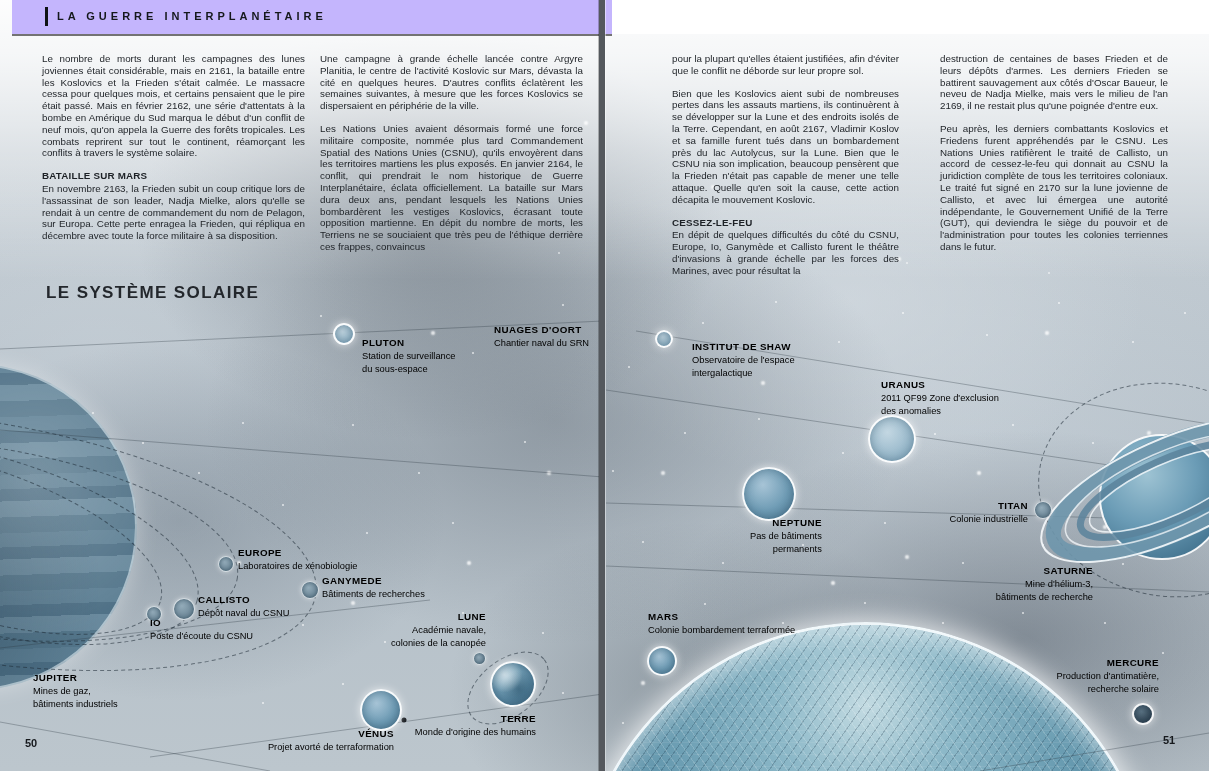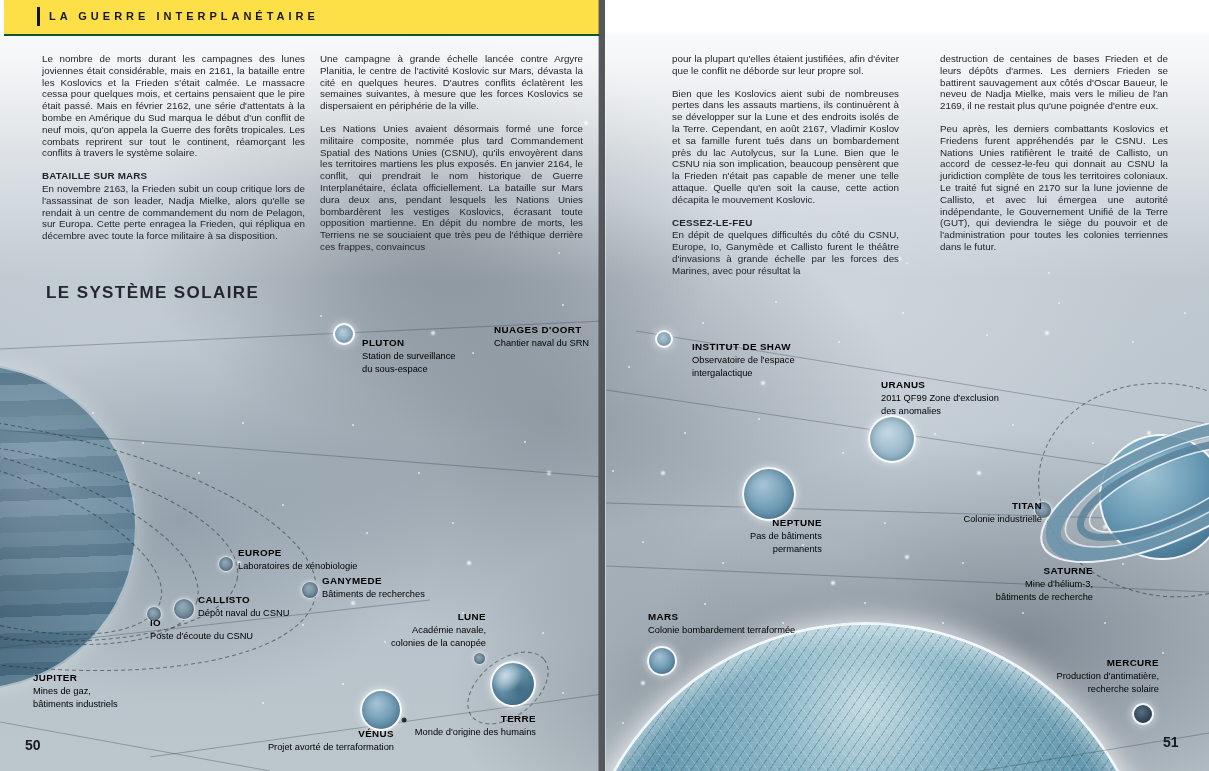--- a/index.html
+++ b/index.html
@@ -80,29 +80,29 @@
   .planet.pale { background:radial-gradient(circle at 40% 35%, #c3d7e2, #8fb2c6 75%); }
   .planet.dark { background:radial-gradient(circle at 40% 35%, #5d7585, #2f4150 72%); }
   .planet.earth { background:
       radial-gradient(circle at 30% 28%, rgba(215,228,235,.85), transparent 42%),
       radial-gradient(circle at 64% 62%, rgba(35,75,100,.55), transparent 48%),
       radial-gradient(circle at 38% 32%, #8fb6c8, #5a88a2 60%, #456f89 95%); }
   .moon { border:1px solid rgba(255,255,255,.7);
     box-shadow:0 0 5px rgba(255,255,255,.5), inset 0 0 4px rgba(18,40,55,.45);
     background:radial-gradient(circle at 40% 35%, #93abb9, #647f90 80%); }
   
-  .hdr { position:absolute; left:4px; top:0; width:600px; height:34px; background:#fde047;
-    border-bottom:2px solid #14532d; z-index:4; }
+  .hdr { position:absolute; left:12px; top:0; width:600px; height:34px; background:#c4b5fd;
+    border-bottom:2px solid #737373; z-index:4; }
   .hdr-tick { position:absolute; left:33px; top:7px; width:3px; height:19px; background:#101215; }
   .hdr-title { position:absolute; left:45px; top:10px; font-size:11px; font-weight:700;
     letter-spacing:4px; color:#15181c; white-space:nowrap; }
   .hdr-r { position:absolute; left:606px; top:0; width:603px; height:34px; background:#fff; z-index:3; }
   .gutter { position:absolute; left:599px; top:0; width:6px; height:771px; background:#54585d;
     box-shadow:1px 0 0 rgba(255,255,255,.45), -1px 0 0 rgba(0,0,0,.25); z-index:5; }
-  .folio { position:absolute; font-size:14px; font-weight:700; color:#16191d; z-index:5; }
+  .folio { position:absolute; font-size:11px; font-weight:700; color:#16191d; z-index:5; }
   
   .col { position:absolute; top:53px; width:263px; color:#1d2126; font-size:9.8px;
     line-height:11.8px; text-align:justify; z-index:4; }
   .col p { margin:0 0 11px; }
   .subhead { font-weight:700; font-size:9.8px; margin:0 0 1px; letter-spacing:.2px; }
   .map-title { position:absolute; left:46px; top:283px; font-size:17px; font-weight:600;
     letter-spacing:1.4px; color:#23272c; z-index:4; white-space:nowrap; }
   
   .plabel { position:absolute; color:#000000; z-index:4; white-space:nowrap; }
   .plabel .pname { font-size:9.8px; font-weight:700; letter-spacing:.4px; margin-bottom:2px; }
@@ -230,21 +230,21 @@
   <div class="plabel" style="left:881px;top:379px;">
     <div class="pname">URANUS</div>
     <div class="pdesc">2011 QF99 Zone d'exclusion
 des anomalies</div>
   </div>
   <div class="plabel" style="left:750px;top:517px;text-align:right;">
     <div class="pname">NEPTUNE</div>
     <div class="pdesc">Pas de bâtiments
 permanents</div>
   </div>
-  <div class="plabel ra" style="right:167px;top:500px;">
+  <div class="plabel ra" style="right:181px;top:500px;">
     <div class="pname">TITAN</div>
     <div class="pdesc">Colonie industrielle</div>
   </div>
   <div class="plabel ra" style="right:116px;top:565px;">
     <div class="pname">SATURNE</div>
     <div class="pdesc">Mine d'hélium-3,
 bâtiments de recherche</div>
   </div>
   <div class="plabel" style="left:648px;top:611px;">
     <div class="pname">MARS</div>

